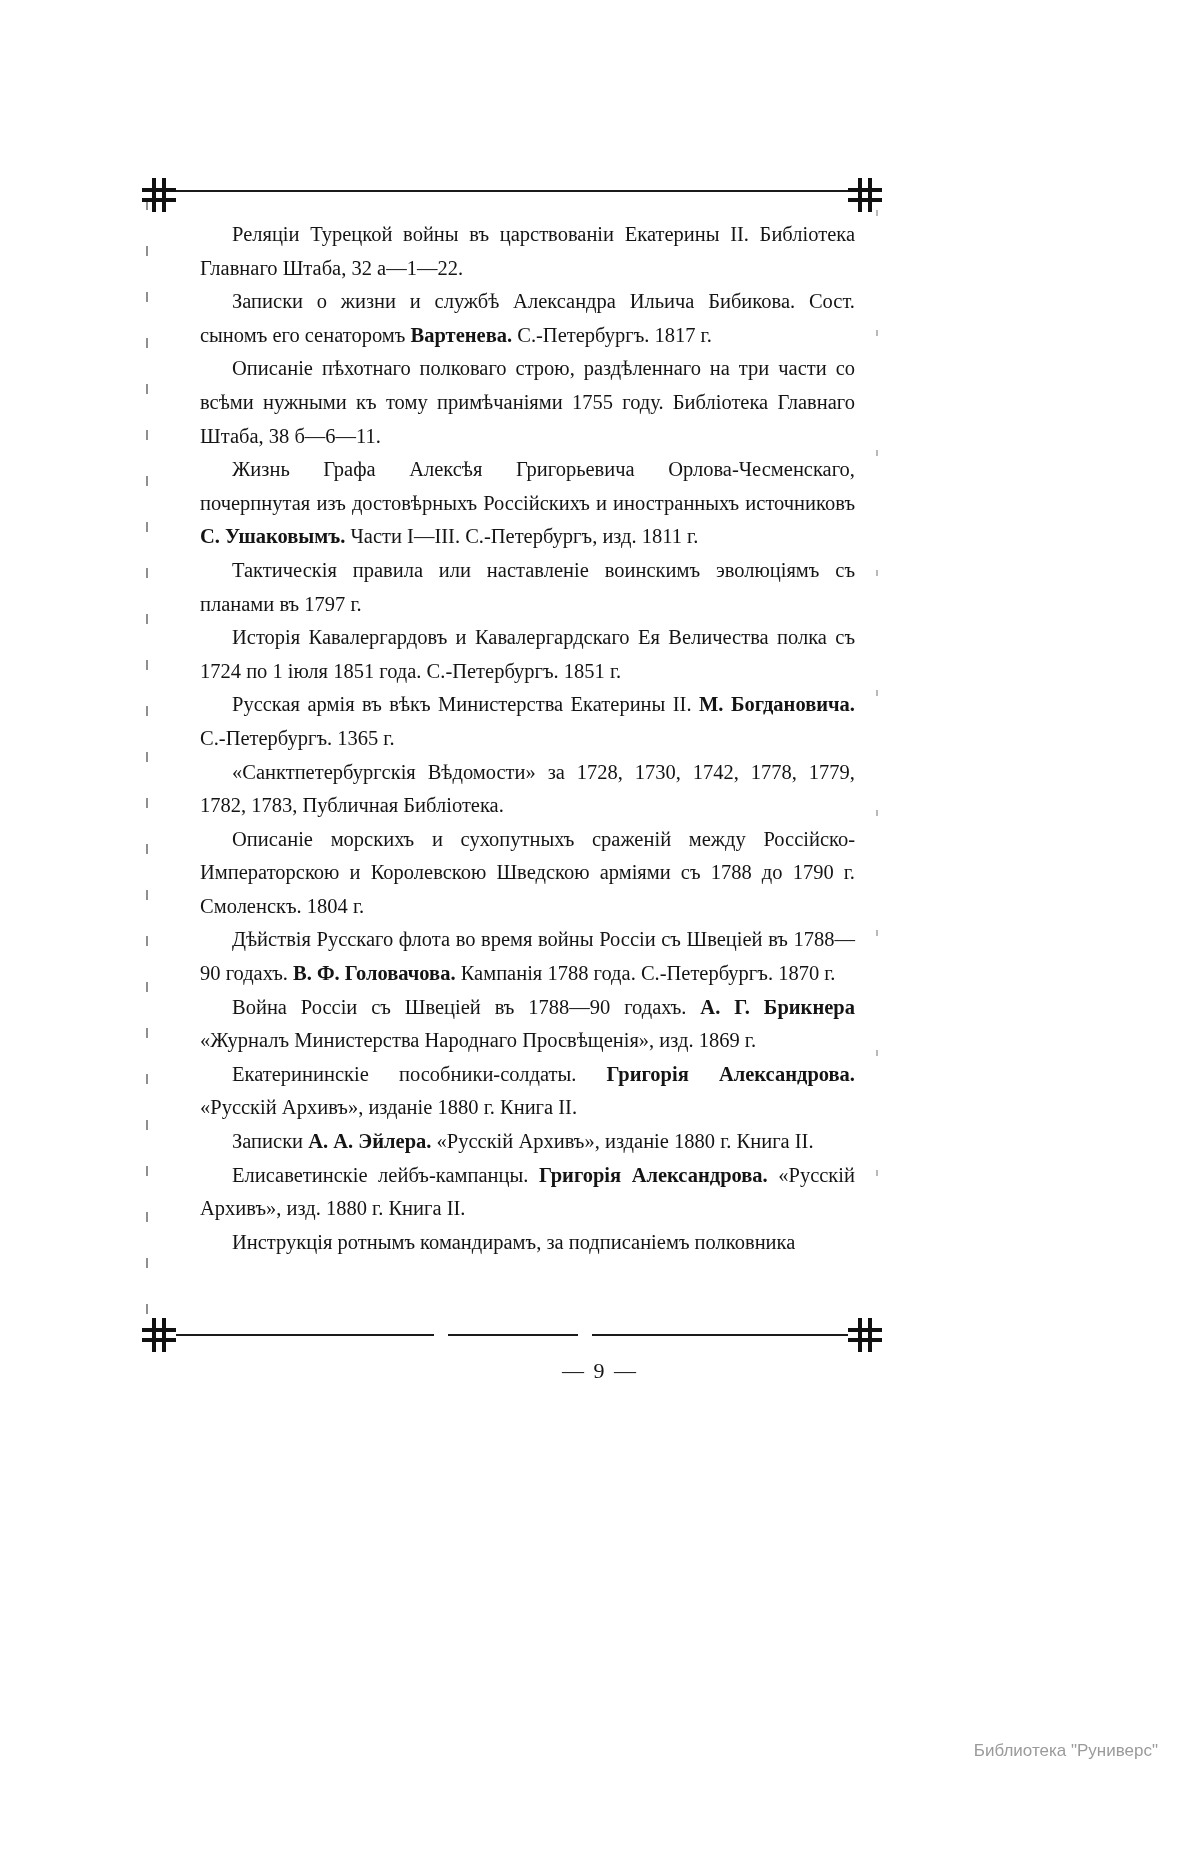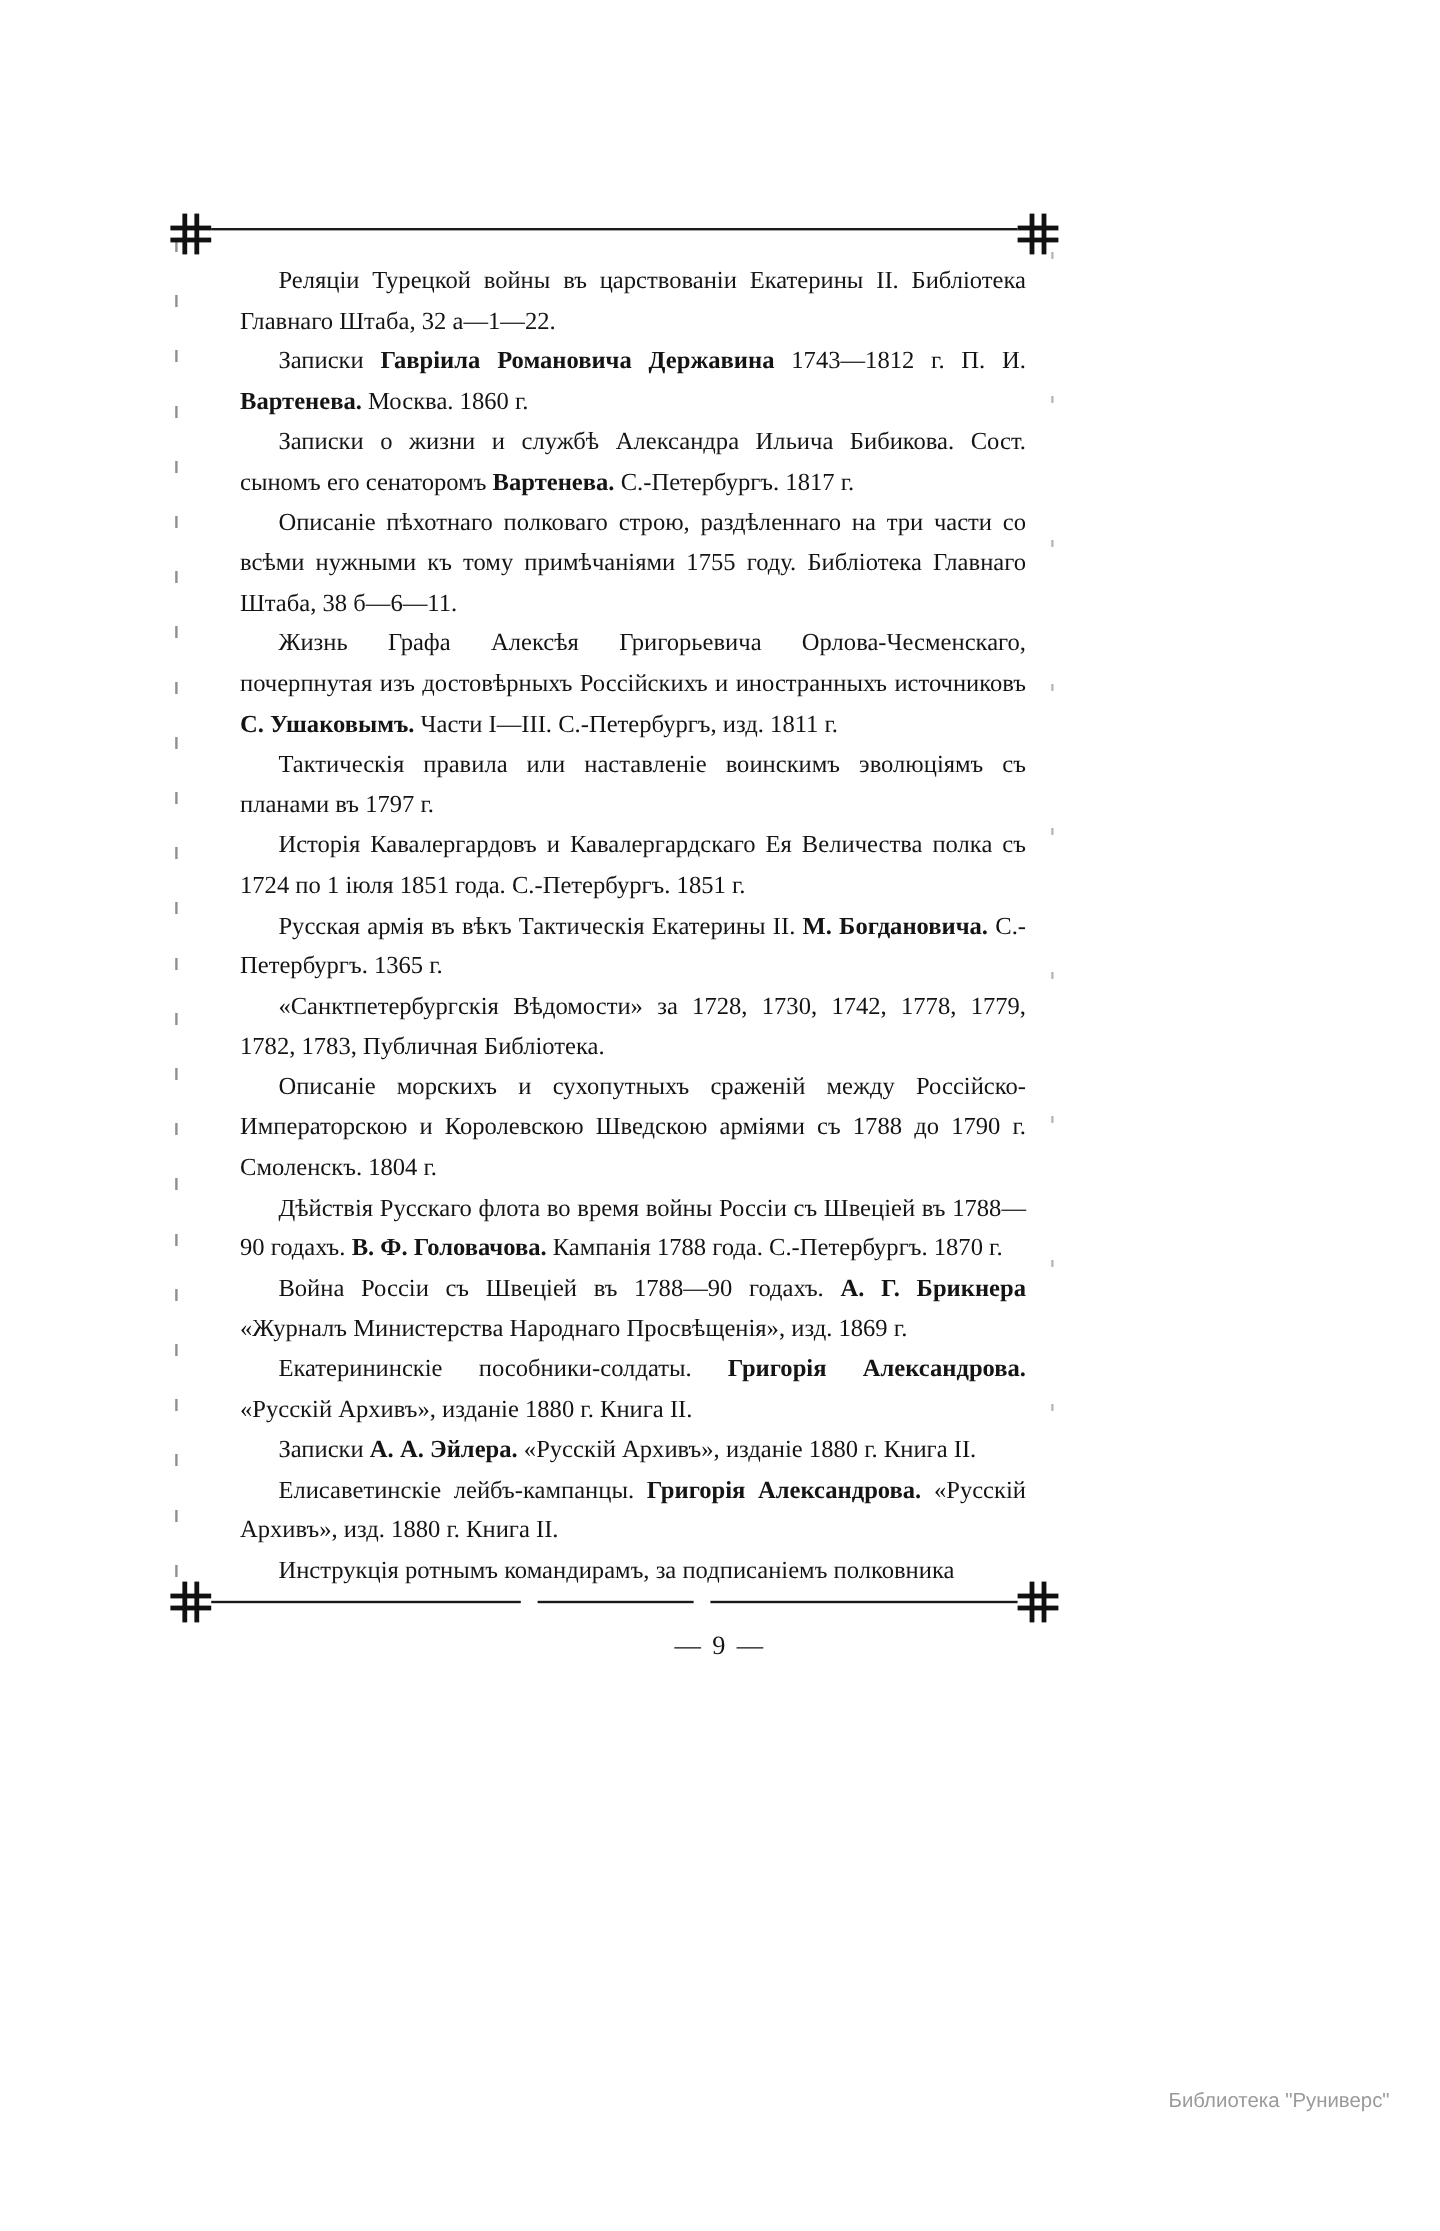--- a/index.html
+++ b/index.html
@@ -169,27 +169,26 @@
   </div>
   <div class="corner corner-br">
     <span class="h1"></span>
       <span class="h2"></span>
       <span class="v1"></span>
       <span class="v2"></span>
   </div>
 
   <div class="body-text" id="body-text">
       <p><span>Реляціи Турецкой войны въ царствованіи Екатерины II. Библіотека Главнаго Штаба, 32 а—1—22.</span></p>
-      <p><span>Записки </span><span class="b">Гавріила Романовича Державина</span><span> 1743—1812 г. П. И. </span><span class="b">Вартенева.</span><span> Москва. 1860 г.</span></p>
       <p><span>Записки о жизни и службѣ Александра Ильича Бибикова. Сост. сыномъ его сенаторомъ </span><span class="b">Вартенева.</span><span> С.-Петербургъ. 1817 г.</span></p>
       <p><span>Описаніе пѣхотнаго полковаго строю, раздѣленнаго на три части со всѣми нужными къ тому примѣчаніями 1755 году. Библіотека Главнаго Штаба, 38 б—6—11.</span></p>
       <p><span>Жизнь Графа Алексѣя Григорьевича Орлова-Чесменскаго, почерпнутая изъ достовѣрныхъ Россійскихъ и иностранныхъ источниковъ </span><span class="b">С. Ушаковымъ.</span><span> Части I—III. С.-Петербургъ, изд. 1811 г.</span></p>
       <p><span>Тактическія правила или наставленіе воинскимъ эволюціямъ съ планами въ 1797 г.</span></p>
       <p><span>Исторія Кавалергардовъ и Кавалергардскаго Ея Величества полка съ 1724 по 1 іюля 1851 года. С.-Петербургъ. 1851 г.</span></p>
-      <p><span>Русская армія въ вѣкъ Тактическія Екатерины II. </span><span class="b">М. Богдановича.</span><span> С.-Петербургъ. 1365 г.</span></p>
+      <p><span>Русская армія въ вѣкъ Министерства Екатерины II. </span><span class="b">М. Богдановича.</span><span> С.-Петербургъ. 1365 г.</span></p>
       <p><span>«Санктпетербургскія Вѣдомости» за 1728, 1730, 1742, 1778, 1779, 1782, 1783, Публичная Библіотека.</span></p>
       <p><span>Описаніе морскихъ и сухопутныхъ сраженій между Россійско-Императорскою и Королевскою Шведскою арміями съ 1788 до 1790 г. Смоленскъ. 1804 г.</span></p>
       <p><span>Дѣйствія Русскаго флота во время войны Россіи съ Швеціей въ 1788—90 годахъ. </span><span class="b">В. Ф. Головачова.</span><span> Кампанія 1788 года. С.-Петербургъ. 1870 г.</span></p>
       <p><span>Война Россіи съ Швеціей въ 1788—90 годахъ. </span><span class="b">А. Г. Брикнера</span><span> «Журналъ Министерства Народнаго Просвѣщенія», изд. 1869 г.</span></p>
       <p><span>Екатерининскіе пособники-солдаты. </span><span class="b">Григорія Александрова.</span><span> «Русскій Архивъ», изданіе 1880 г. Книга II.</span></p>
       <p><span>Записки </span><span class="b">А. А. Эйлера.</span><span> «Русскій Архивъ», изданіе 1880 г. Книга II.</span></p>
       <p><span>Елисаветинскіе лейбъ-кампанцы. </span><span class="b">Григорія Александрова.</span><span> «Русскій Архивъ», изд. 1880 г. Книга II.</span></p>
       <p><span>Инструкція ротнымъ командирамъ, за подписаніемъ полковника</span></p>
     </div>
 

